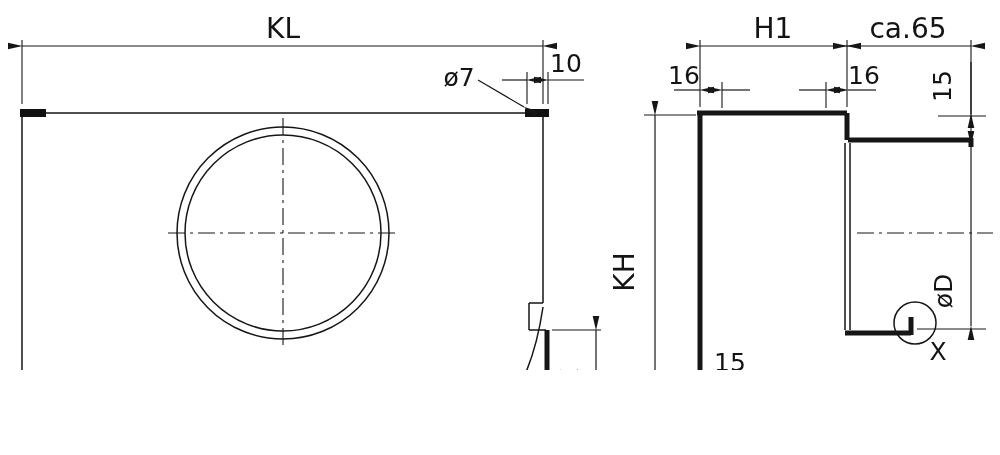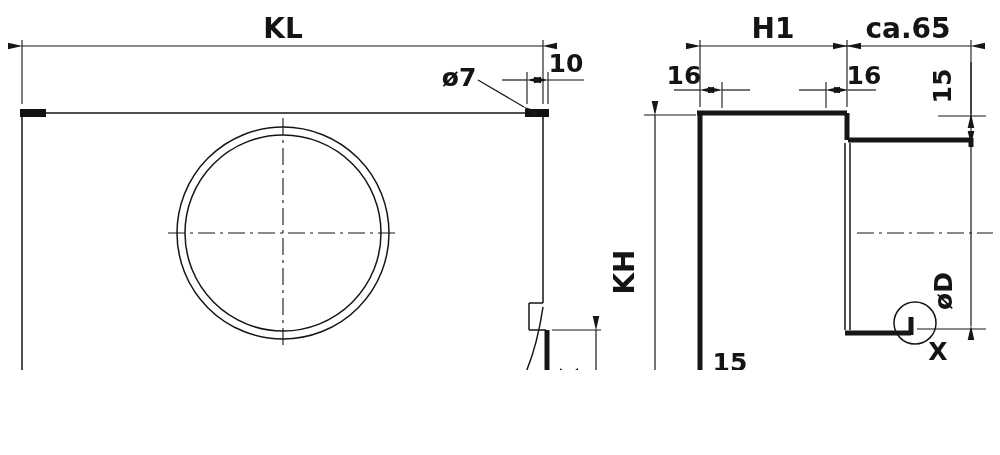--- a/index.html
+++ b/index.html
@@ -1,16 +1,16 @@
 <!DOCTYPE html>
 <html><head>
 <meta charset="utf-8">
 <style>
   html,body{margin:0;padding:0;background:#ffffff;}
-  .wrap{width:1000px;height:370px;background:#ffffff;overflow:hidden;font-weight:bold;}
+  .wrap{width:1000px;height:370px;background:#ffffff;overflow:hidden;}
   svg{display:block;}
   .thin{stroke:#161616;stroke-width:1.5;fill:none;stroke-linecap:butt;}
   .thick{stroke:#161616;stroke-width:5;fill:none;stroke-linecap:butt;}
   .tab{stroke:#111111;stroke-width:8;fill:none;}
   .dim{stroke:#161616;stroke-width:1.2;fill:none;}
   .ext{stroke:#161616;stroke-width:1.1;fill:none;}
   .cl{stroke:#161616;stroke-width:1.1;fill:none;stroke-dasharray:17 5 3 5;}
   text{fill:#141414;font-family:"DejaVu Sans",sans-serif;}
   .lbl{font-size:28px;}
   .num{font-size:25px;}

